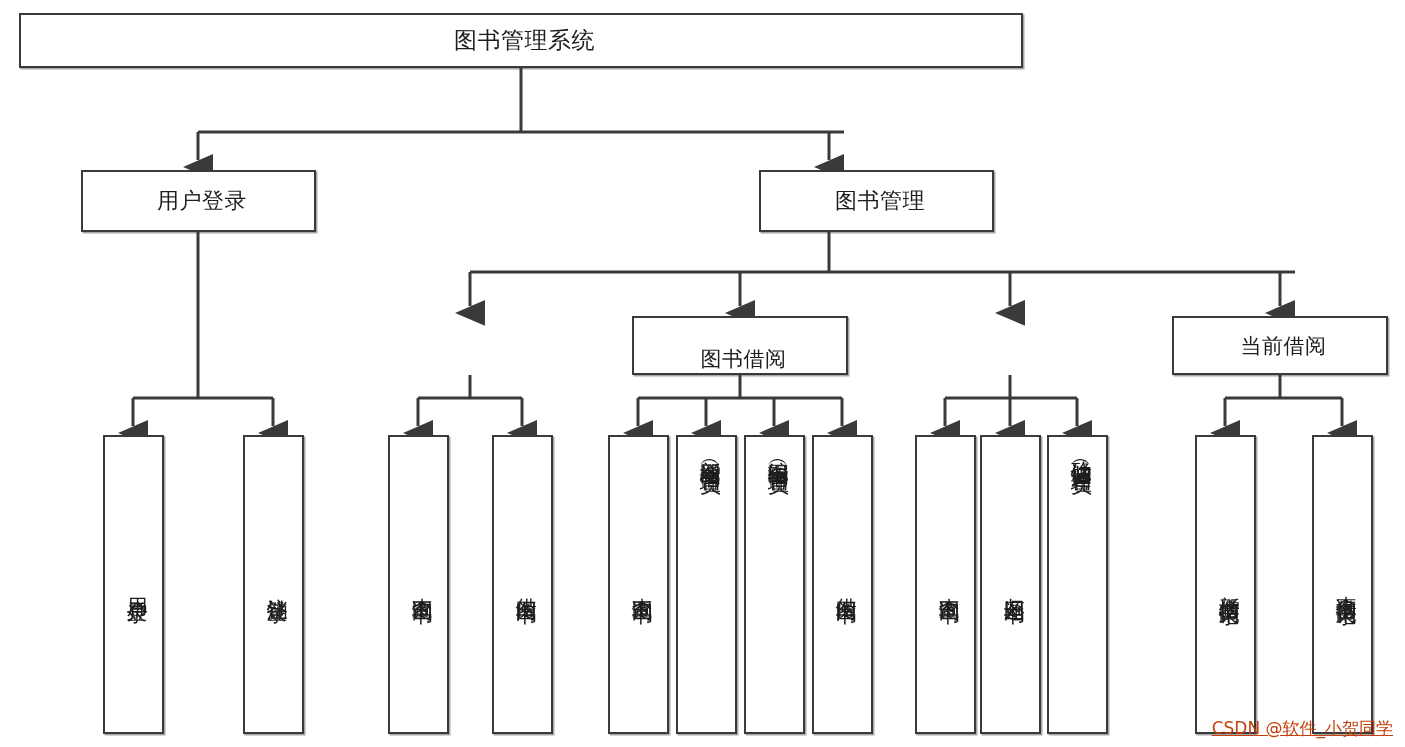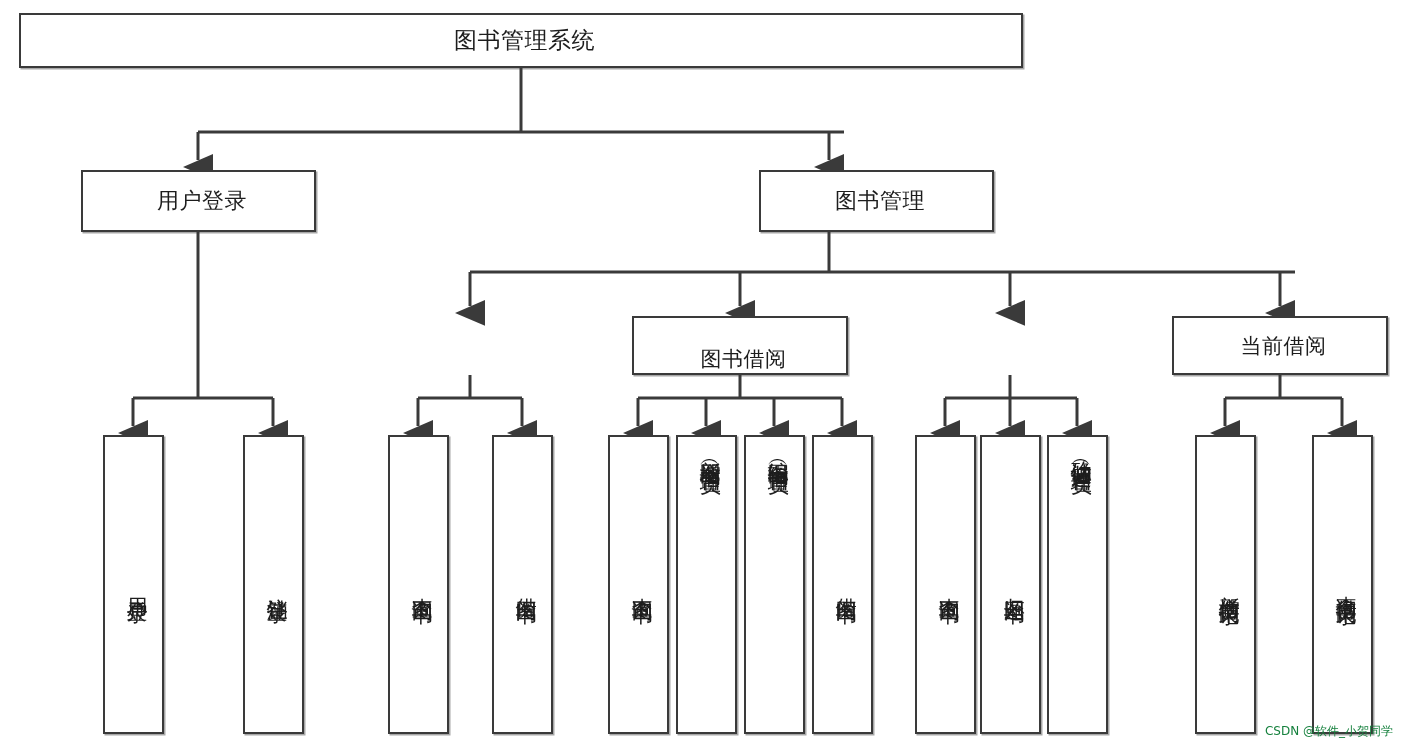--- a/index.html
+++ b/index.html
@@ -65,24 +65,25 @@
     letter-spacing: 2px;
   }
   .node-leaf.leaf-centered {
     align-items: center;
     padding-top: 0;
   }
   #watermark {
     position: absolute;
     right: 12px;
     bottom: 7px;
-    font-size: 12px;
-    color: #15803d;
+    font-size: 17px;
+    color: #c2410c;
     z-index: 5;
     white-space: nowrap;
+    text-decoration: underline;
   }
 </style>
 </head>
 <body>
 
 <div id="diagram-canvas">
 
   <svg id="connector-layer" viewBox="0 0 1405 747" xmlns="http://www.w3.org/2000/svg">
     <defs>
       <marker id="arrowhead" markerWidth="9" markerHeight="11" refX="2.0" refY="5.0" orient="auto" markerUnits="strokeWidth">

